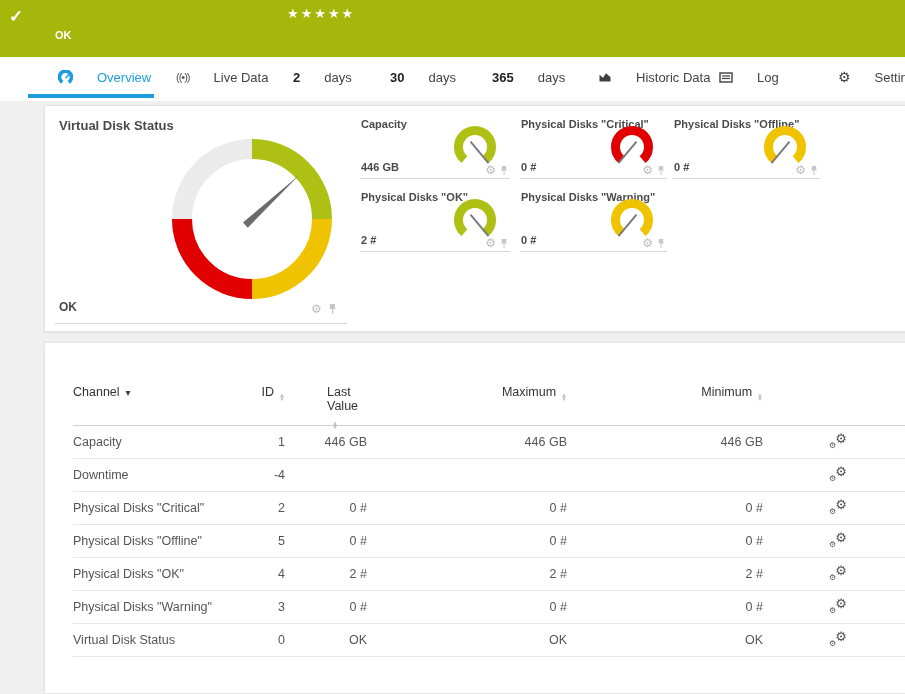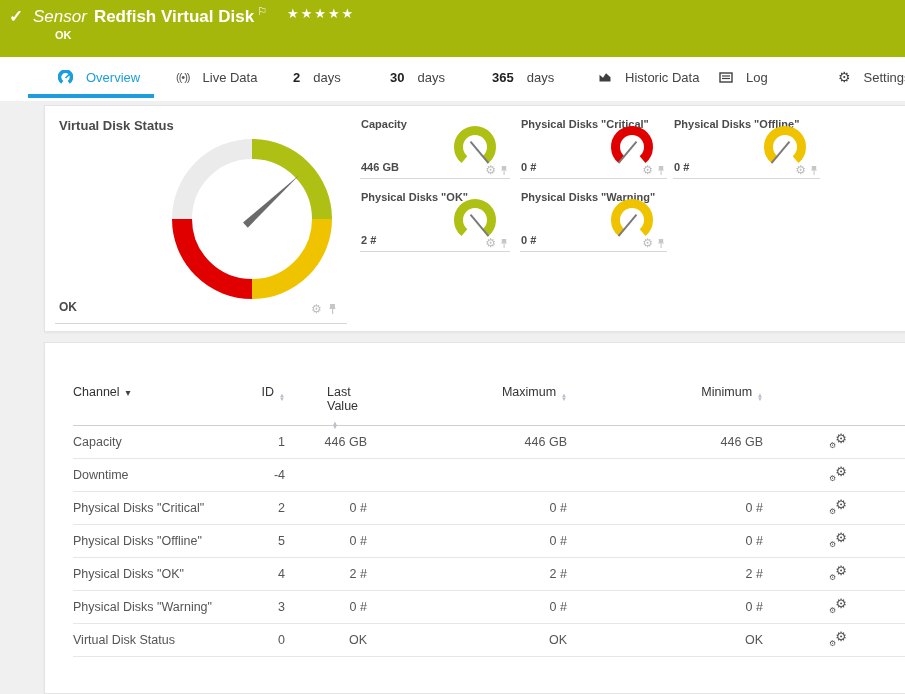--- a/index.html
+++ b/index.html
@@ -11,21 +11,21 @@
   .hdr-check{position:absolute;left:9px;top:6px;font-size:17px;font-weight:bold}
   .hdr-line1{position:absolute;left:33px;top:5px;font-size:17px;white-space:nowrap}
   .hdr-kind{font-style:italic;margin-right:7px}
   .hdr-title{font-weight:bold}
   .hdr-flag{font-size:11px;vertical-align:7px;margin-left:3px}
   .hdr-stars{position:absolute;left:287px;top:6px;font-size:13px;letter-spacing:2px;cursor:pointer}
   .hdr-status{position:absolute;left:55px;top:29px;font-size:11px;font-weight:bold}
 
   
   .tabbar{position:absolute;top:57px;left:0;width:905px;height:44px;background:#fff}
-  .tab{position:absolute;top:0;height:40px;display:flex;align-items:center;gap:13px;font-size:13px;color:#444;cursor:pointer;white-space:nowrap}
+  .tab{position:absolute;top:0;height:40px;display:flex;align-items:center;gap:24px;font-size:13px;color:#444;cursor:pointer;white-space:nowrap}
   .tab .tab-num{font-weight:bold;color:#222}
   .tab.active{color:#1c9ede}
   .t0{left:58px}.t1{left:176px}.t2{left:293px}.t3{left:390px}.t4{left:492px}.t5{left:598px}.t6{left:719px}.t7{left:838px}
   .tab-underline{position:absolute;left:28px;bottom:3px;width:126px;height:4px;background:#1c9ede}
   .ico-broadcast{font-size:11px;color:#555;letter-spacing:-1px}
   .ico-gear-tab{font-size:14px;color:#3f3f3f;line-height:1}
 
   
   .card{position:absolute;left:44px;width:875px;background:#fff;border:1px solid #e4e4e4;border-right:none;box-shadow:0 1px 2px rgba(0,0,0,.05)}
   #card-overview{top:105px;height:227px}
@@ -67,23 +67,20 @@
   .chgear .g1{position:absolute;right:0;top:-1px;font-size:13px;color:#555;line-height:1}
   .chgear .g2{position:absolute;left:0;bottom:-1px;font-size:8px;color:#555;line-height:1}
 </style>
 </head>
 <body>
 
 <div class="page">
 
   <div class="sensor-header">
     <span class="hdr-check">✓</span>
-    <div class="hdr-line1">
-      <span class="hdr-kind">Sensor</span><span class="hdr-title">Redfish Virtual Disk</span><span class="hdr-flag">⚐</span>
-    </div>
     <span class="hdr-stars">★★★★★</span>
     <div class="hdr-status">OK</div>
   </div>
 
   <div class="tabbar">
     <div class="tab t0 active">
       <svg width="15" height="15" viewBox="0 0 15 15">
           <path d="M4.3 12.2 A6 6 0 1 1 10.7 12.2" fill="none" stroke="#1c9ede" stroke-width="3.6"></path>
           <line x1="7.5" y1="8" x2="12.2" y2="3.6" stroke="#1c9ede" stroke-width="1.6"></line>
         </svg>

